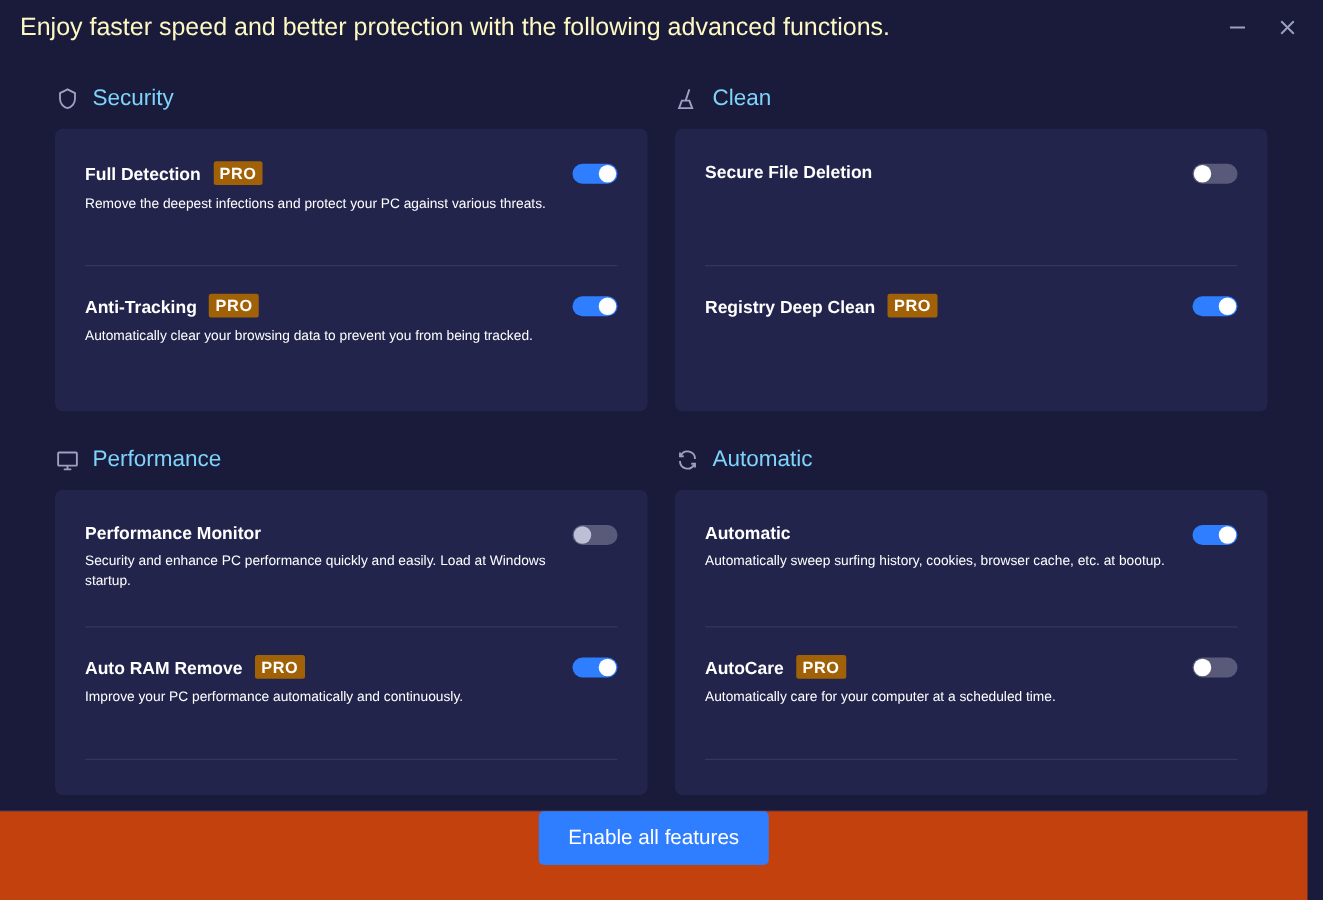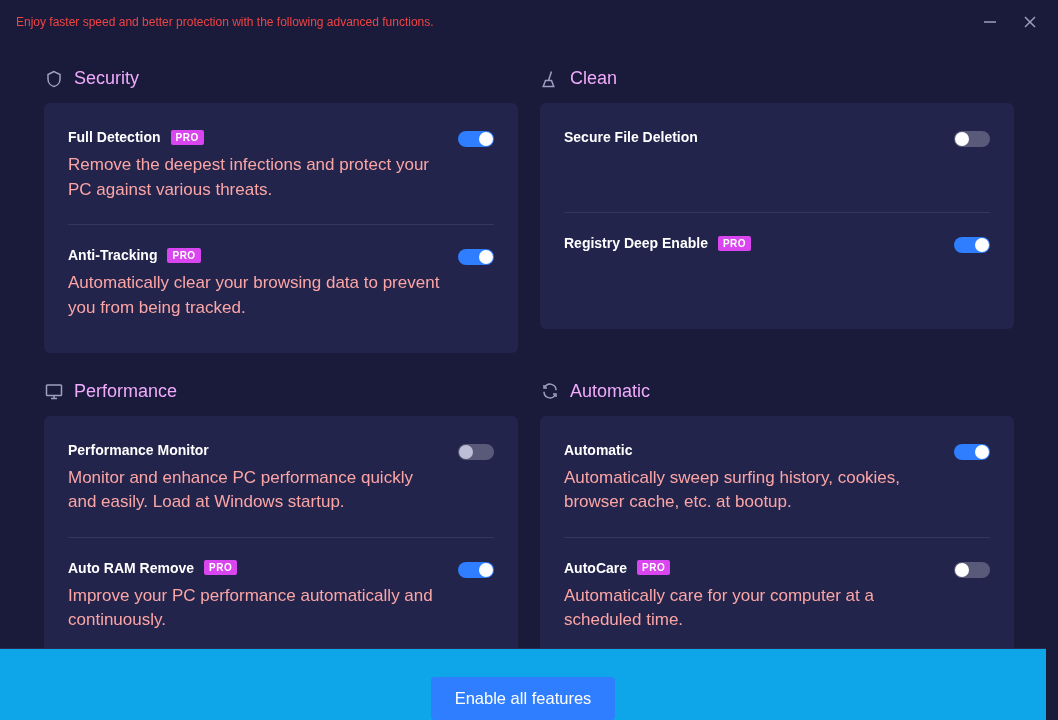--- a/index.html
+++ b/index.html
@@ -12,22 +12,22 @@
   overflow: hidden;
   position: relative;
 }
 .titlebar {
   height: 44px;
   display: flex;
   align-items: center;
   padding: 0 16px;
 }
 .titlebar-text {
-  font-size: 12px;
-  color: #ef4444;
+  font-size: 20px;
+  color: #fef9c3;
 }
 .titlebar-actions {
   margin-left: auto;
   display: flex;
   gap: 16px;
   align-items: center;
 }
 .titlebar-actions .icon {
   width: 24px;
   height: 24px;
@@ -51,21 +51,21 @@
   column-gap: 22px;
   row-gap: 18px;
 }
 .section-header {
   display: flex;
   align-items: center;
   gap: 10px;
   padding: 10px 0 14px 0;
 }
 .section-header .hicon { width: 20px; height: 20px; display:flex; align-items:center; justify-content:center; color:#9da0c0; }
-.section-header span { font-size: 18px; color:#f0abfc; }
+.section-header span { font-size: 18px; color:#7dd3fc; }
 .card {
   background: #22244c;
   border-radius: 6px;
   padding: 22px 24px 10px 24px;
 }
 .setting {
   position: relative;
   padding-bottom: 22px;
   padding-top: 4px;
   min-height: 88px;
@@ -76,32 +76,32 @@
   align-items: center;
   gap: 10px;
   margin-bottom: 8px;
 }
 .setting-title {
   font-size: 14px;
   font-weight: 600;
   color: #ffffff;
 }
 .pro-badge {
-  background: #d946ef;
+  background: #a16207;
   color: #fff;
-  font-size: 10px;
+  font-size: 13px;
   font-weight: 700;
   letter-spacing: 0.5px;
   padding: 2px 5px;
   border-radius: 2px;
 }
 .setting-desc {
-  font-size: 17px;
+  font-size: 11px;
   line-height: 1.45;
-  color: #fca5a5;
+  color: #ffffff;
   max-width: 88%;
 }
 .toggle {
   position: absolute;
   top: 6px;
   right: 0;
   width: 36px;
   height: 16px;
   border-radius: 10px;
   cursor: pointer;
@@ -118,24 +118,24 @@
 .toggle.on .knob { right: 1px; }
 .toggle.off { background: #595a7a; }
 .toggle.off .knob { left: 1px; background: #bdbfd6; }
 .toggle.off.light .knob{ background:#fff; }
 .footer {
   position: absolute;
   bottom: 0;
   left: 0;
   right: 12px;
   height: 72px;
-  background: #0ea5e9;
+  background: #c2410c;
   border-top: 1px solid #2a2b54;
   display: flex;
-  align-items: flex-end;
+  align-items: flex-start;
   justify-content: center;
 }
 .primary-btn {
   background: #2f7eff;
   color: #fff;
   font-size: 16.5px;
   padding: 12px 24px;
   border: none;
   border-radius: 4px;
   cursor: pointer;
@@ -215,21 +215,21 @@
           <div class="setting-head">
             <span class="setting-title">Secure File Deletion</span>
           </div>
           <div class="toggle off light">
               <div class="knob"></div>
             </div>
         </div>
 
         <div class="setting">
           <div class="setting-head">
-            <span class="setting-title">Registry Deep Enable</span>
+            <span class="setting-title">Registry Deep Clean</span>
             <span class="pro-badge">PRO</span>
           </div>
           <div class="toggle on">
               <div class="knob"></div>
             </div>
         </div>
 
       </div>
     </div>
 
@@ -242,21 +242,21 @@
             </svg>
         </div>
         <span>Performance</span>
       </div>
       <div class="card">
 
         <div class="setting with-divider">
           <div class="setting-head">
             <span class="setting-title">Performance Monitor</span>
           </div>
-          <div class="setting-desc">Monitor and enhance PC performance quickly and easily. Load at Windows startup.</div>
+          <div class="setting-desc">Security and enhance PC performance quickly and easily. Load at Windows startup.</div>
           <div class="toggle off">
               <div class="knob"></div>
             </div>
         </div>
 
         <div class="setting with-divider">
           <div class="setting-head">
             <span class="setting-title">Auto RAM Remove</span>
             <span class="pro-badge">PRO</span>
           </div>

